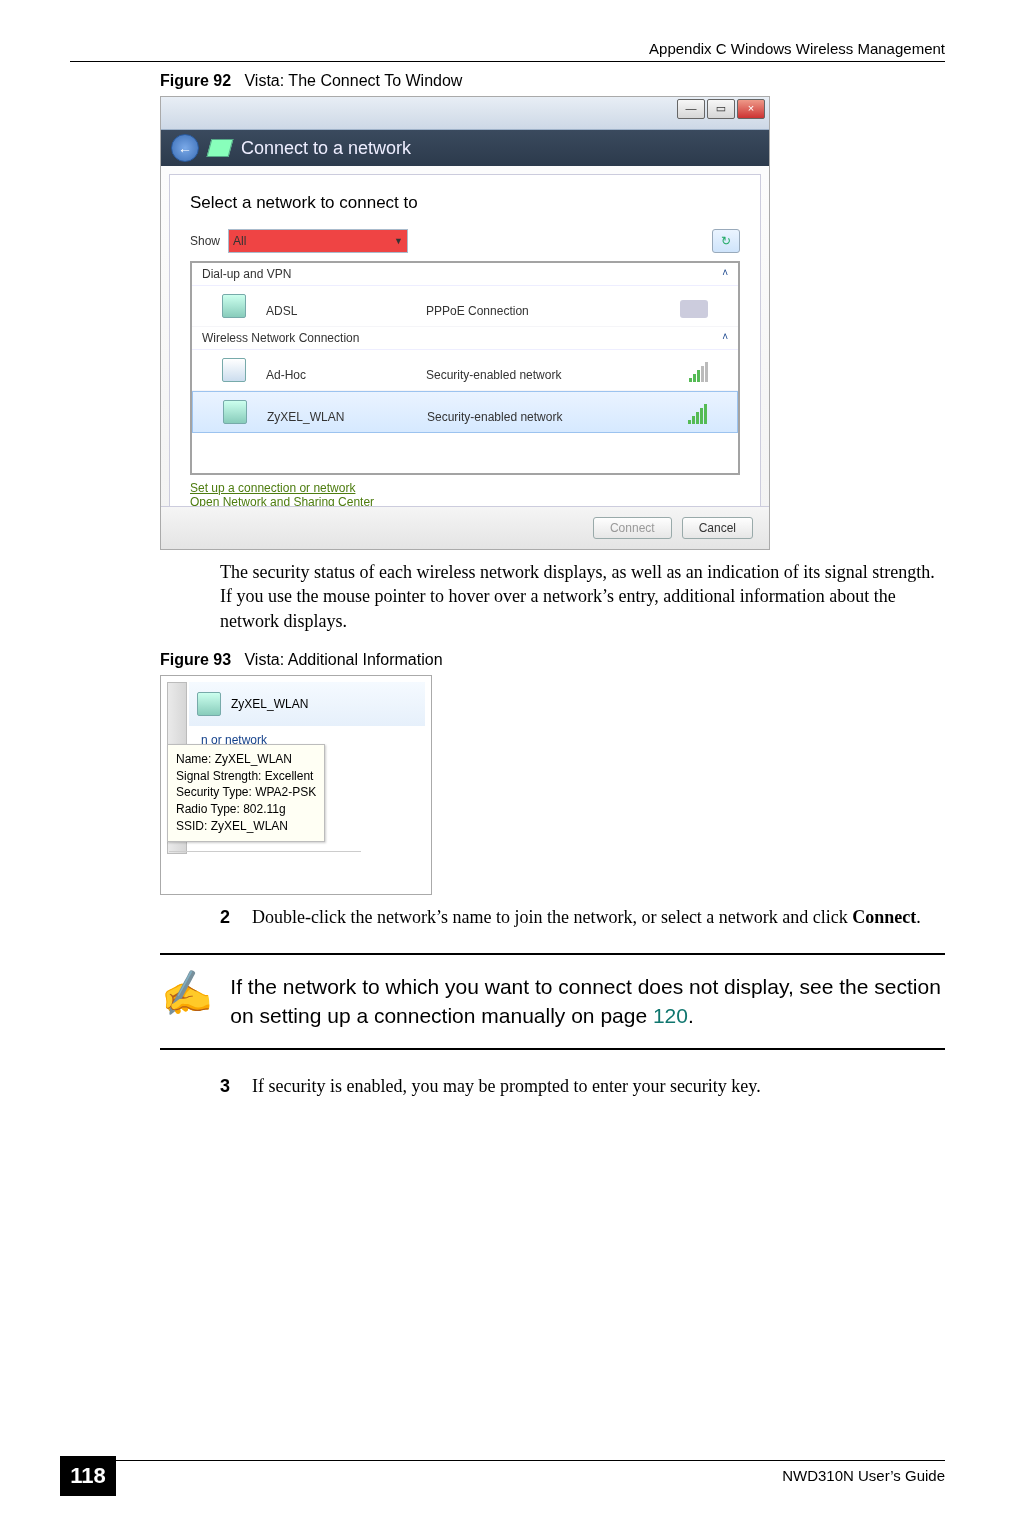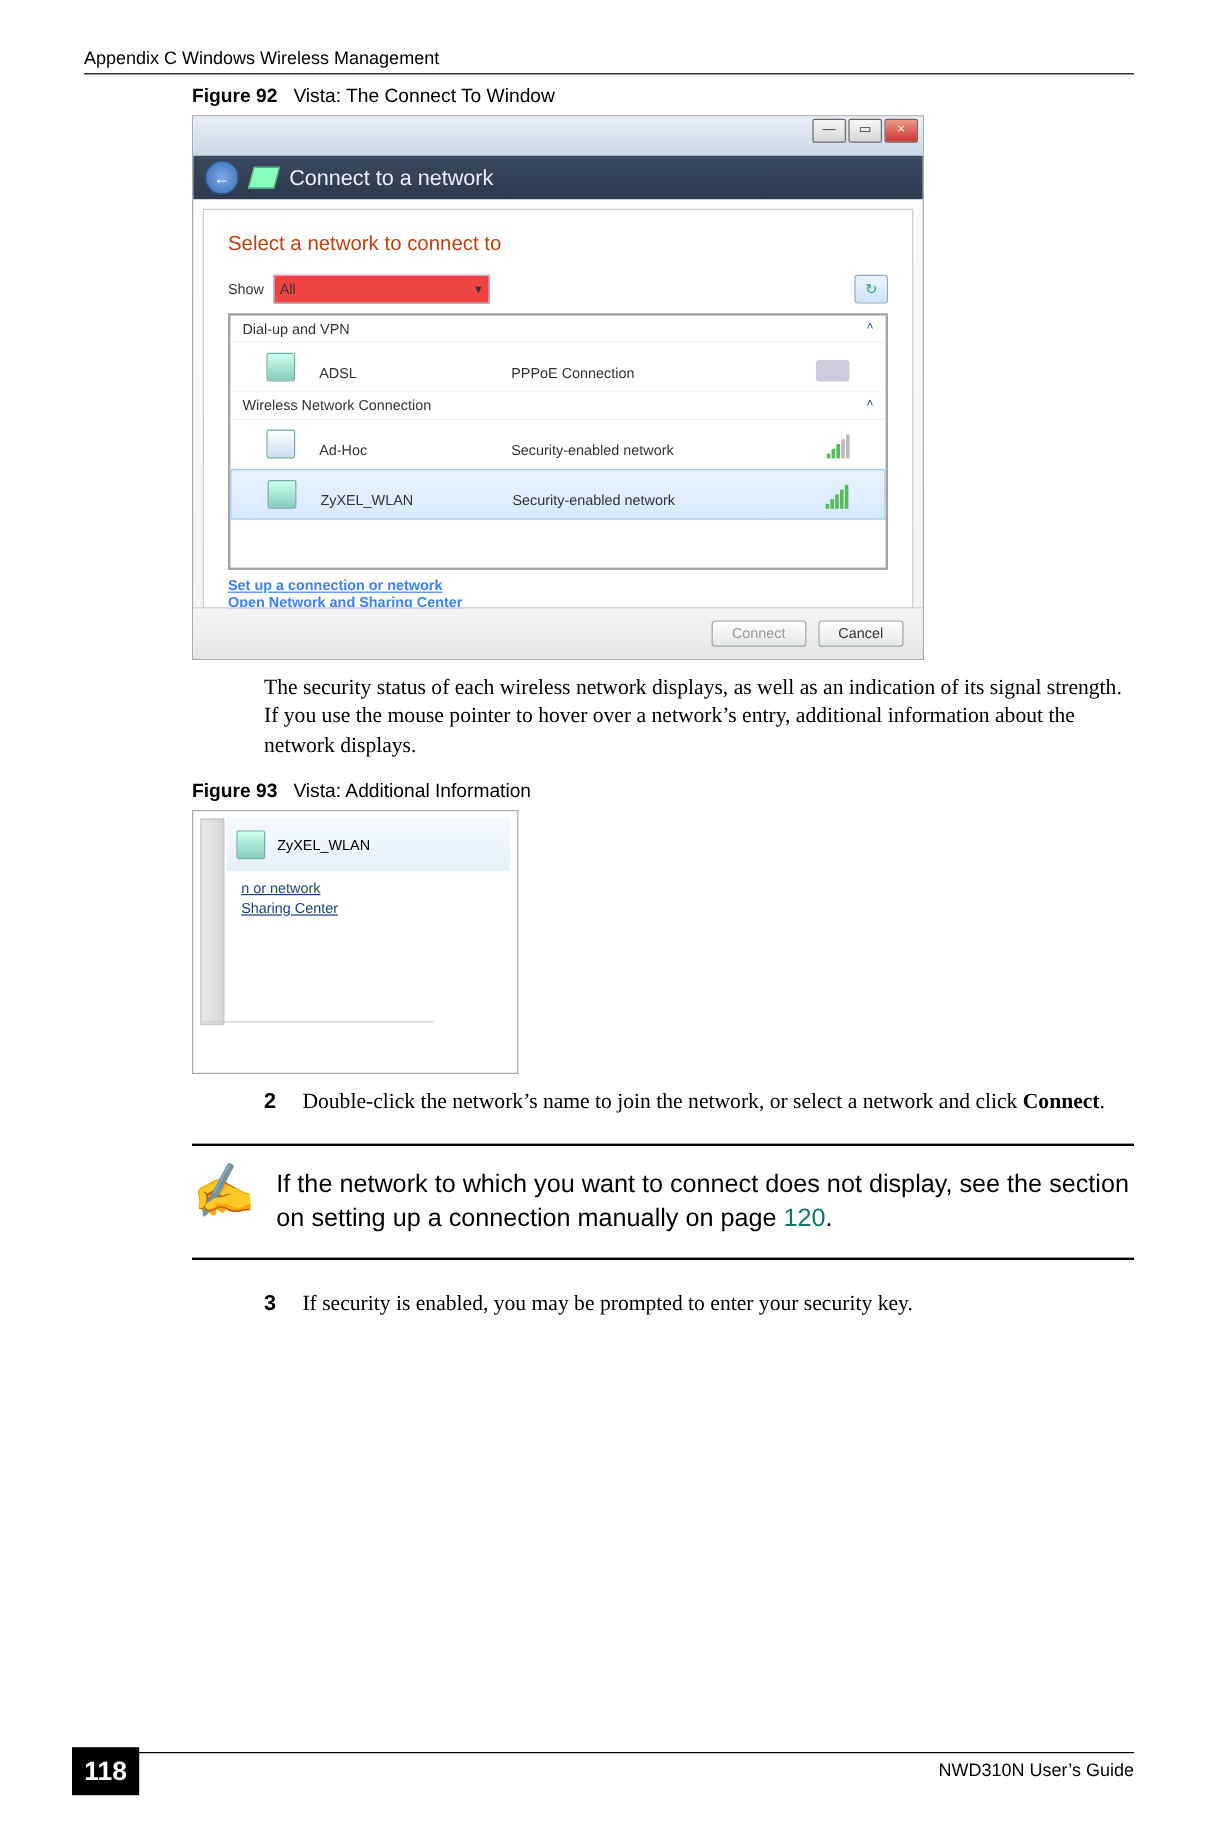--- a/index.html
+++ b/index.html
@@ -19,20 +19,21 @@
     width: 100%;
     height: 100%;
     position: relative;
   }
   .header-bar {
     font-family: Arial, Helvetica, sans-serif;
     font-size: 15px;
     border-bottom: 1px solid #000;
     padding-bottom: 4px;
     margin-bottom: 8px;
+    text-align: right;
   }
   .content {
     margin-left: 90px;
   }
   .fig-caption {
     font-family: Liberation Sans, sans-serif;
     font-size: 16px;
     margin-top: 10px;
     margin-bottom: 6px;
   }
@@ -76,39 +77,39 @@
     border-color:#295a9e;
   }
   .neticon{
     width:20px;height:16px;background:#8fb;border:1px solid #5a8; transform:skewX(-15deg);
   }
   .vista-title{font-size:18px;}
   .vista-body{
     background:#fff;margin:8px;border:1px solid #ccd;padding:18px 20px;
     height:330px;position:relative;
   }
-  .sel-head{color:#c2410c;font-size:17px;margin-bottom:16px;}
+  .sel-head{color:#000000;font-size:17px;margin-bottom:16px;}
   .showrow{display:flex;align-items:center;gap:8px;font-size:12px;margin-bottom:8px;}
   .combo{border:1px solid #abc;background:#ef4444;width:170px;height:20px;padding:1px 4px;display:flex;align-items:center;justify-content:space-between;}
   .refbtn{margin-left:auto;width:26px;height:22px;border:1px solid #9ab;border-radius:3px;background:linear-gradient(#eaf4ff,#cfe4fb);display:flex;align-items:center;justify-content:center;color:#2a6;}
   .listbox{border:2px solid #a3a3a3;height:210px;overflow:hidden;font-size:12px;}
   .grp{font-size:12px;color:#333;padding:4px 10px;border-bottom:1px solid #eef;display:flex;justify-content:space-between;}
   .netrow{display:flex;align-items:flex-end;padding:8px 30px;gap:20px;border-bottom:1px solid #f5f5f8;}
   .netrow.sel{background:linear-gradient(#eaf3ff,#d6e9ff);border:1px solid #9cc3ef;}
   .ni{width:22px;height:22px;border:1px solid #7aa;background:linear-gradient(#cfe,#8cb);border-radius:2px;}
   .ni.adhoc{background:linear-gradient(#fff,#cde);}
   .netname{width:140px;}
   .nettype{flex:1;color:#333;}
   .sig{margin-left:auto;display:flex;align-items:flex-end;gap:1px;height:18px;}
   .sig span{width:3px;background:#bbb;}
   .sig .b1{height:4px;} .sig .b2{height:8px;} .sig .b3{height:12px;} .sig .b4{height:16px;} .sig .b5{height:20px;}
   .sig.full span{background:#5b5;}
   .sig.mid .b1,.sig.mid .b2,.sig.mid .b3{background:#5b5;}
   .devicon{width:28px;height:18px;background:#ccd;border-radius:3px;}
-  .links{color:#3b82f6;font-size:12px;margin-top:6px;font-weight:bold;}
+  .links{color:#4d7c0f;font-size:12px;margin-top:6px;}
   .links div{text-decoration:underline;cursor:default;}
   .vista-footer{
     position:absolute;left:0;right:0;bottom:0;height:42px;border-top:1px solid #ccd;
     background:linear-gradient(#f5f5f5,#e4e4e4);display:flex;align-items:center;justify-content:flex-end;padding:0 16px;gap:10px;
   }
   .vbtn{border:1px solid #9aa;border-radius:3px;padding:3px 16px;background:linear-gradient(#fefefe,#e6e6e6);font-size:12px;}
   .vbtn.dis{color:#999;}
 
   .body-text {
     font-size: 18px;
@@ -250,20 +251,27 @@
     <div class="fig-img-box fig93">
       <div class="scrollstub"></div>
       <div class="rowstub">
         <div class="ni"></div>
         <span>ZyXEL_WLAN</span>
       </div>
       <div class="partial">
         <div style="text-decoration:underline;">n or network</div>
         <div style="text-decoration:underline;">Sharing Center</div>
       </div>
+      <div class="tooltip">
+        <div>Name: ZyXEL_WLAN</div>
+        <div>Signal Strength: Excellent</div>
+        <div>Security Type: WPA2-PSK</div>
+        <div>Radio Type: 802.11g</div>
+        <div>SSID: ZyXEL_WLAN</div>
+      </div>
       <div class="hr"></div>
     </div>
 
     <div class="step-list">
       <div class="step-row">
         <div class="step-num">2</div>
         <div class="step-text">
           <span>Double-click the network’s name to join the network, or select a network and click </span><b>Connect</b><span>.</span>
         </div>
       </div>

